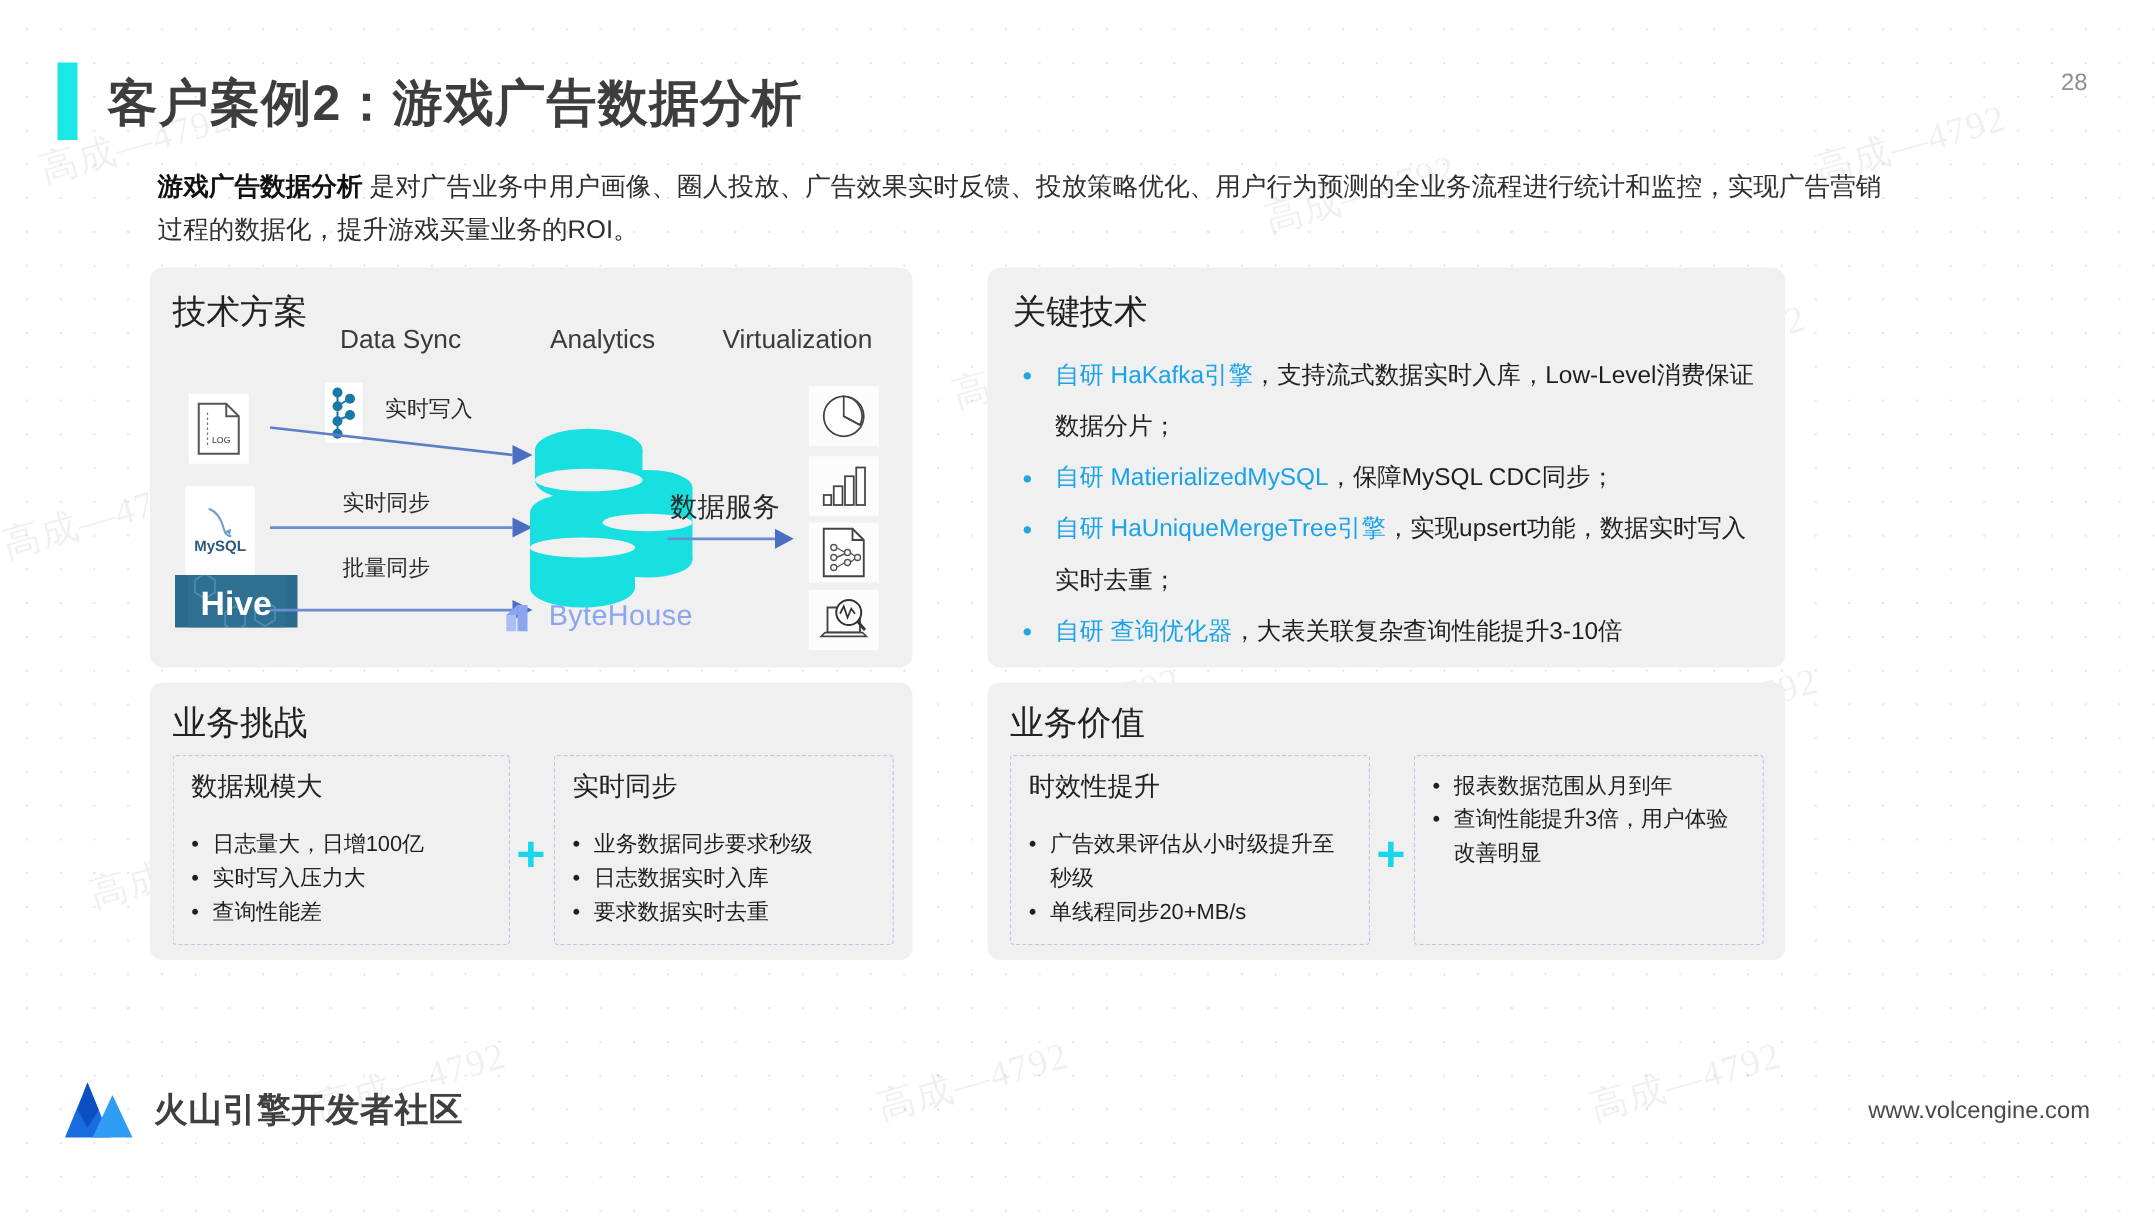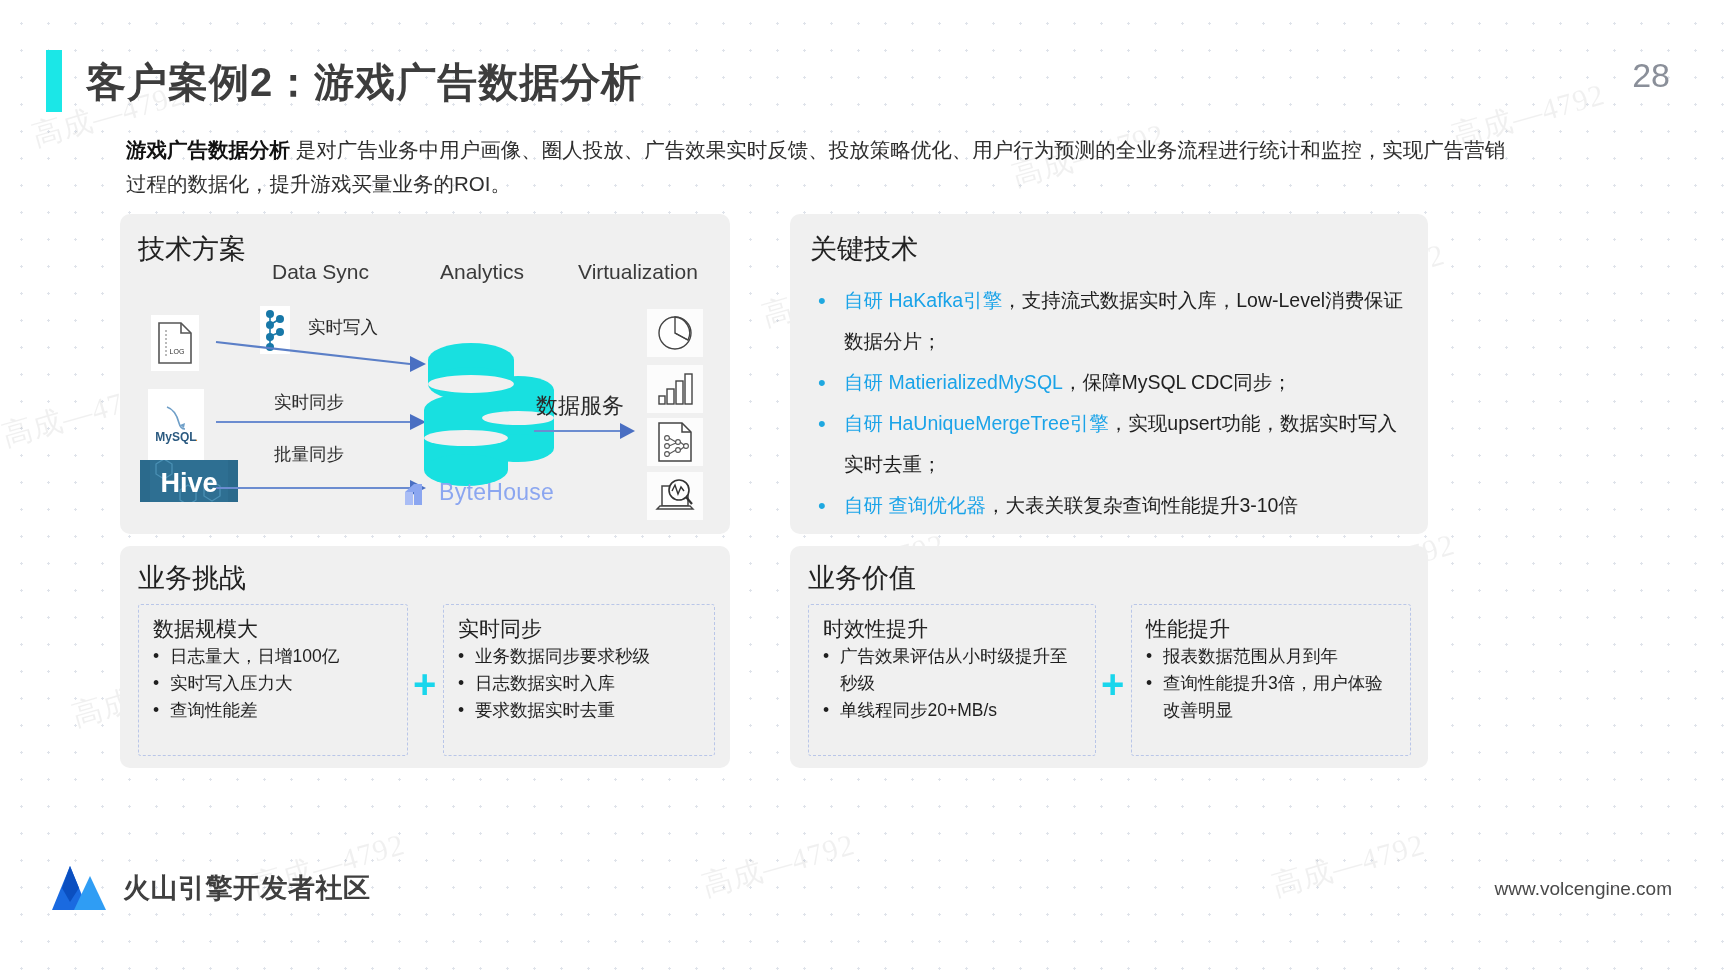--- a/index.html
+++ b/index.html
@@ -39,21 +39,21 @@
     width: 16px; height: 62px;
     background: #1be7e7;
   }
   .page-title {
     position: absolute; left: 86px; top: 55px;
     font-size: 40px; font-weight: bold; color: #3d3d3d;
     letter-spacing: 1px;
   }
   .page-num {
     position: absolute; right: 54px; top: 56px;
-    font-size: 34px; color: #8a8f99;
+    font-size: 19px; color: #8a8f99;
   }
 
   
   .intro {
     position: absolute; left: 126px; top: 133px;
     width: 1380px;
     font-size: 20.5px; line-height: 34px; color: #2f2f2f;
   }
   .intro b { font-weight: bold; color: #111; }
 
@@ -113,21 +113,21 @@
   #panel-chal { left: 120px; top: 546px; width: 610px; height: 222px; }
   #panel-val  { left: 790px; top: 546px; width: 638px; height: 222px; }
   #panel-chal .panel-title, #panel-val .panel-title { position: absolute; left: 18px; top: 14px; }
 
   .subbox {
     position: absolute; top: 58px;
     border: 1px dashed #b9c6e8;
     border-radius: 3px;
     padding: 10px 12px 8px 14px;
   }
-  .sub-title { font-size: 21px; color: #222; margin-bottom: 0; }
+  .sub-title { font-size: 21px; color: #222; margin-bottom: 19px; }
   .sub-li { display: flex; font-size: 17.5px; line-height: 27px; color: #1f1f1f; }
   .sub-li .b { width: 17px; flex: none; }
   .plus {
     position: absolute; color: #19d6ec; font-size: 40px; font-weight: bold;
     line-height: 1;
   }
 
   
   .logo-wrap { position: absolute; left: 48px; top: 862px; display: flex; align-items: center; gap: 13px; }
   .logo-text { font-size: 27px; font-weight: bold; color: #3f3f3f; letter-spacing: .5px; }
@@ -391,21 +391,20 @@
         </div>
       <div class="sub-li">
           <span class="b">•</span>
           <span>单线程同步20+MB/s</span>
         </div>
     </div>
 
     <div class="plus" style="left:311px; top:118px;">+</div>
 
     <div class="subbox" style="left:341px; width:280px; height:152px;">
-      <div class="sub-title">性能提升</div>
       <div class="sub-li">
           <span class="b">•</span>
           <span>报表数据范围从月到年</span>
         </div>
       <div class="sub-li">
           <span class="b">•</span>
           <span>查询性能提升3倍，用户体验改善明显</span>
         </div>
     </div>
   </div>

